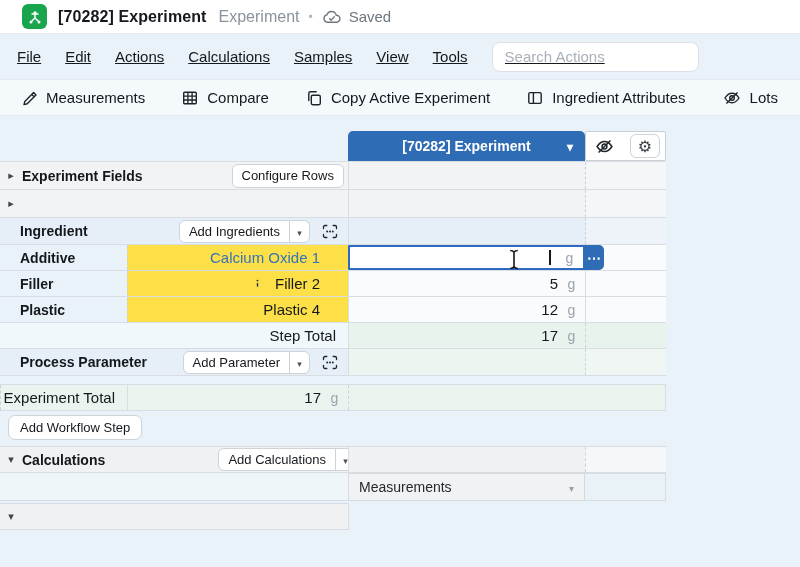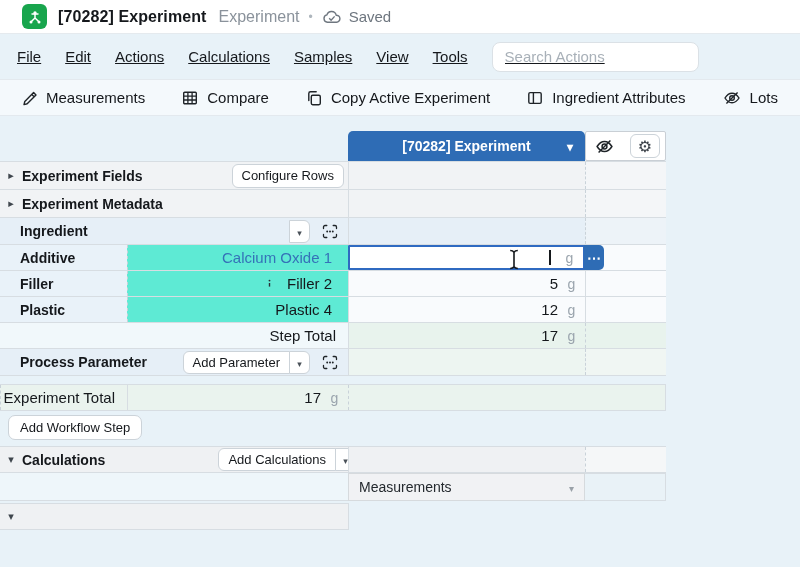--- a/index.html
+++ b/index.html
@@ -81,21 +81,21 @@
   .seclabel + .bold, .caretbox { flex-shrink:0; }
   .caretbox { width:22px; display:flex; justify-content:center; }
 
   .r-ingredient, .r-procparam { height:27px; background:#e6eff7; }
   .r-ingredient .extra { background:#edf3f8; }
   .r-procparam .cellc { background:#edf5f1; }
   .r-procparam .extra { background:#f0f6f3; }
 
   .r-data { height:26px; }
   .cell-cat { background:#e9f2f9; font-weight:bold; font-size:14px; padding-left:20px; }
-  .cell-name { background:#5eead4; justify-content:flex-end; padding-right:16px; }
+  .cell-name { background:#fde047; justify-content:flex-end; padding-right:28px; }
   .cell-val { background:#f9fbfd; justify-content:flex-end; }
   .cell-extra { background:#f9fbfd; }
   .unit { width:27px; text-align:center; color:#9aa4ad; font-size:14px; }
   .link { color:#3572b8; }
 
   
   .edit-cell { position:relative; background:#fff; display:flex; align-items:stretch; }
   .edit-box { flex:1; border:2px solid #2f6ac1; border-radius:1px; background:#fff;
     display:flex; align-items:center; justify-content:flex-end; position:relative; }
   .text-caret { width:2px; height:15px; background:#15181c; margin-right:5px; }
@@ -233,31 +233,31 @@
       <span class="btn-gap"></span>
       <button class="btn" style="margin-right:4px;height:24px">Configure Rows</button>
     </div>
     <div class="c bl"></div>
     <div class="c bld extra"></div>
   </div>
 
   <div class="row r-metadata bb br">
     <div class="c span2">
       <span class="caretbox caret-right"></span>
-      <span class="bold">Experiment Metadata</span>
     </div>
     <div class="c bl"></div>
     <div class="c bld extra"></div>
   </div>
 
   <div class="row r-ingredient bb br">
     <div class="c span2">
       <span class="bold seclabel" style="margin-left:20px">Ingredient</span>
       <span class="btn-gap"></span>
       <span class="split">
+        <button class="btn main">Add Ingredients</button>
         <button class="btn drop">
             <span class="caret-small"></span>
           </button>
       </span>
       <span class="scanbtn" style="margin-right:10px">
         <svg width="16" height="15" viewBox="0 0 16 15">
           <path d="M1.5 4.5 V3 A1.5 1.5 0 0 1 3 1.5 H4.8 M11.2 1.5 H13 A1.5 1.5 0 0 1 14.5 3 V4.5 M14.5 10.5 V12 A1.5 1.5 0 0 1 13 13.5 H11.2 M4.8 13.5 H3 A1.5 1.5 0 0 1 1.5 12 V10.5" fill="none" stroke="#1f2428" stroke-width="1.3" stroke-linecap="round"></path>
           <circle cx="5.2" cy="7.5" r="0.95" fill="#1f2428"></circle>
           <circle cx="8" cy="7.5" r="0.95" fill="#1f2428"></circle>
           <circle cx="10.8" cy="7.5" r="0.95" fill="#1f2428"></circle>

